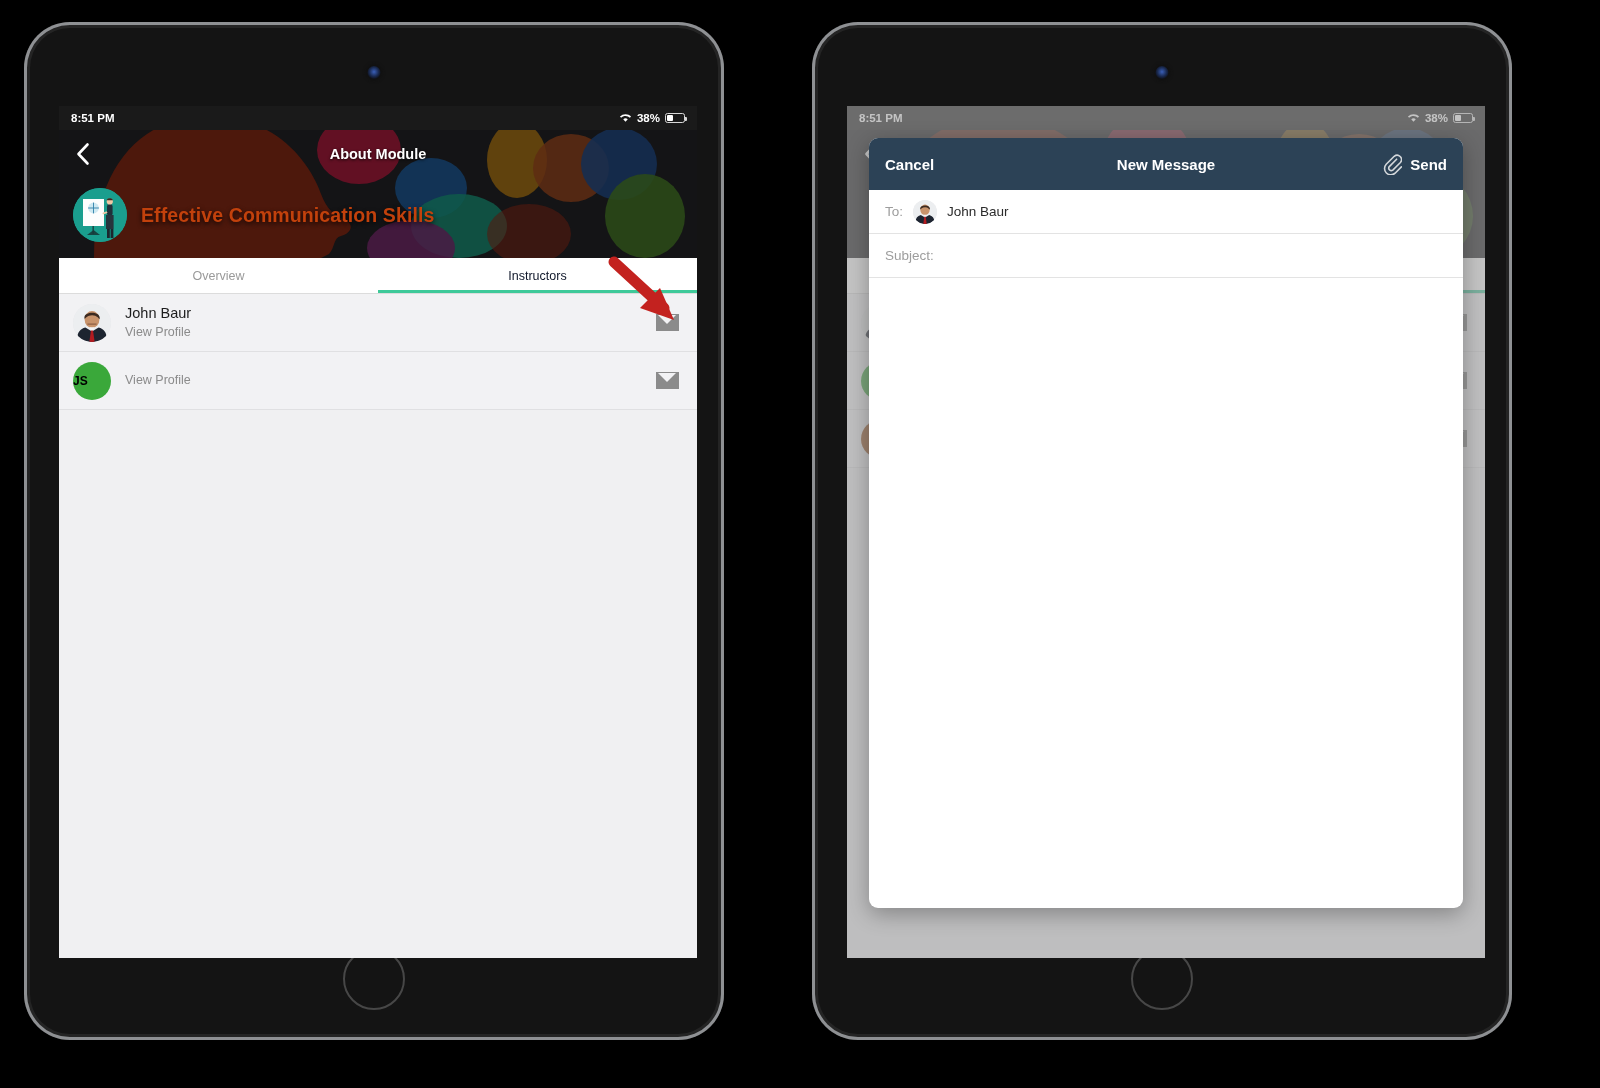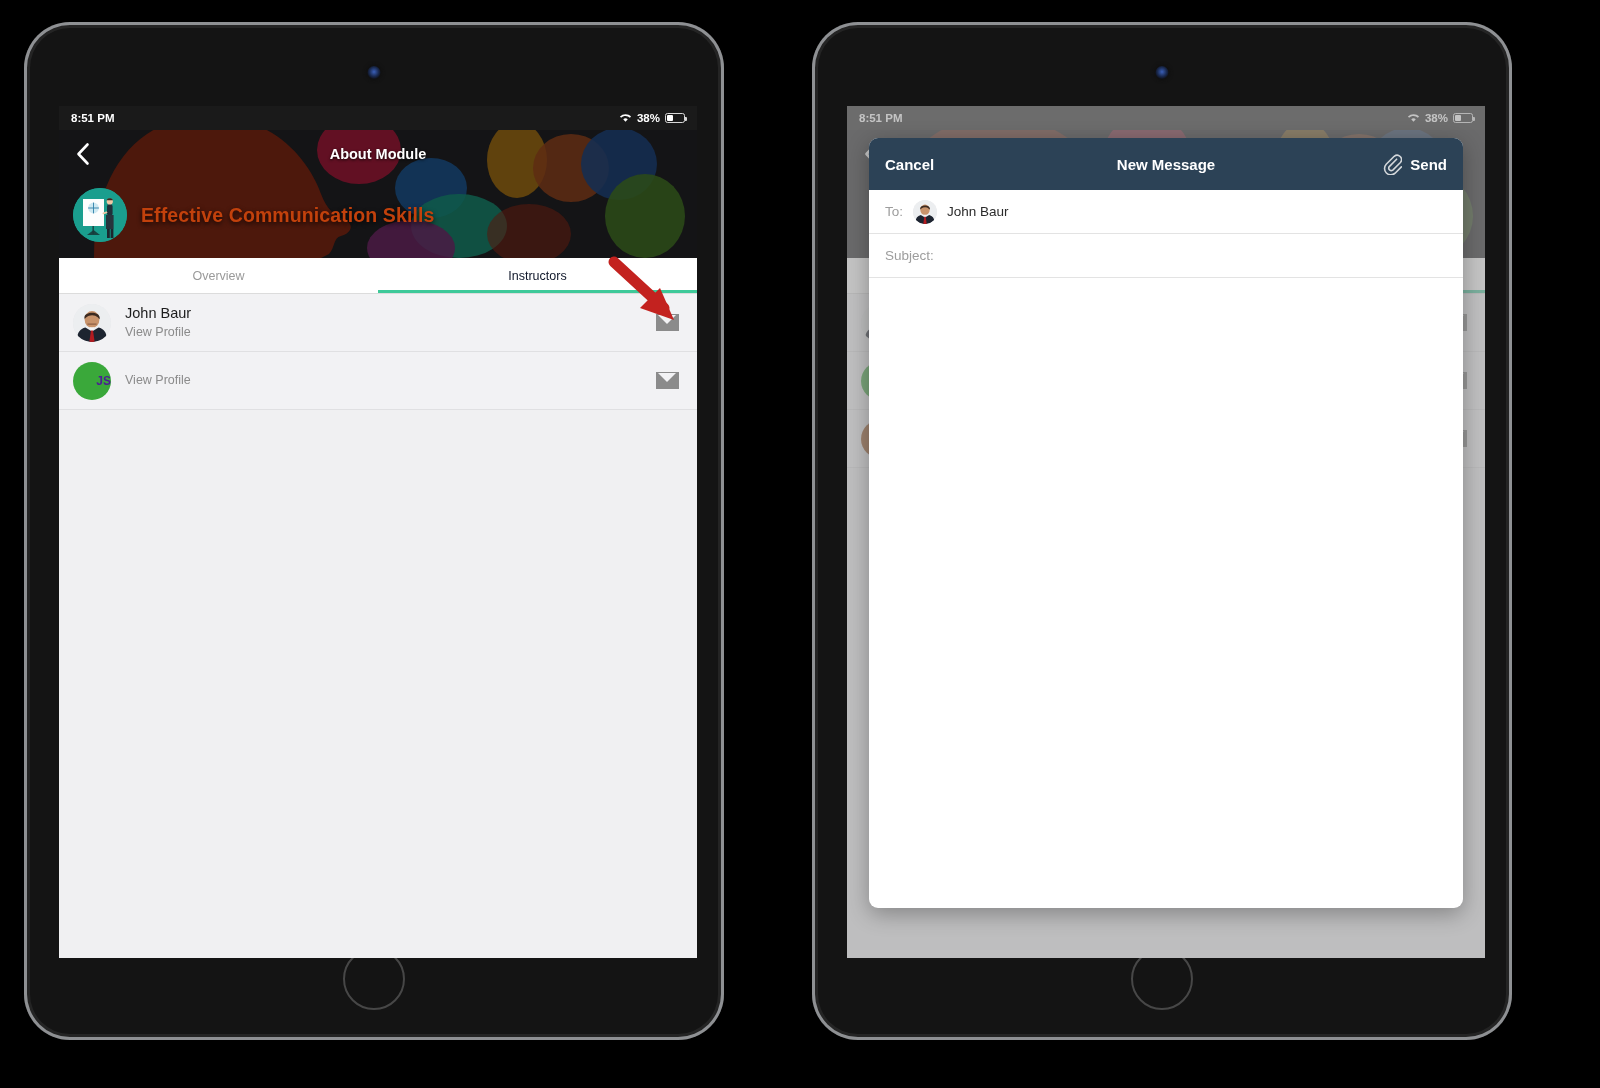--- a/index.html
+++ b/index.html
@@ -113,22 +113,22 @@
   
   .list { background: #f0f0f2; }
   .row {
     display: flex; align-items: center; height: 58px;
     padding: 0 18px 0 14px; background: #f2f2f4;
     border-bottom: 1px solid #e0e0e2;
   }
   .avatar {
     width: 38px; height: 38px; border-radius: 50%; flex: 0 0 38px;
     overflow: hidden; position: relative;
-    display: flex; align-items: center; justify-content: flex-end;
-    font-size: 12px; font-weight: 600; color: #4c1d95;
+    display: flex; align-items: center; justify-content: flex-start;
+    font-size: 12px; font-weight: 600; color: #000000;
   }
   .avatar.photo { background: #e9e9ec; }
   .avatar.green { background: #3aa83a; }
   .avatar.brown { background: #96501c; }
   .row-text { margin-left: 14px; flex: 1; }
   .row-name { font-size: 14.5px; color: #1d1d1d; line-height: 1.35; }
   .row-sub  { font-size: 12.5px; color: #8b8b8b; line-height: 1.35; }
   .envelope {
     width: 23px; height: 17px; background: #8b8b8b;
     position: relative; flex: 0 0 23px;

